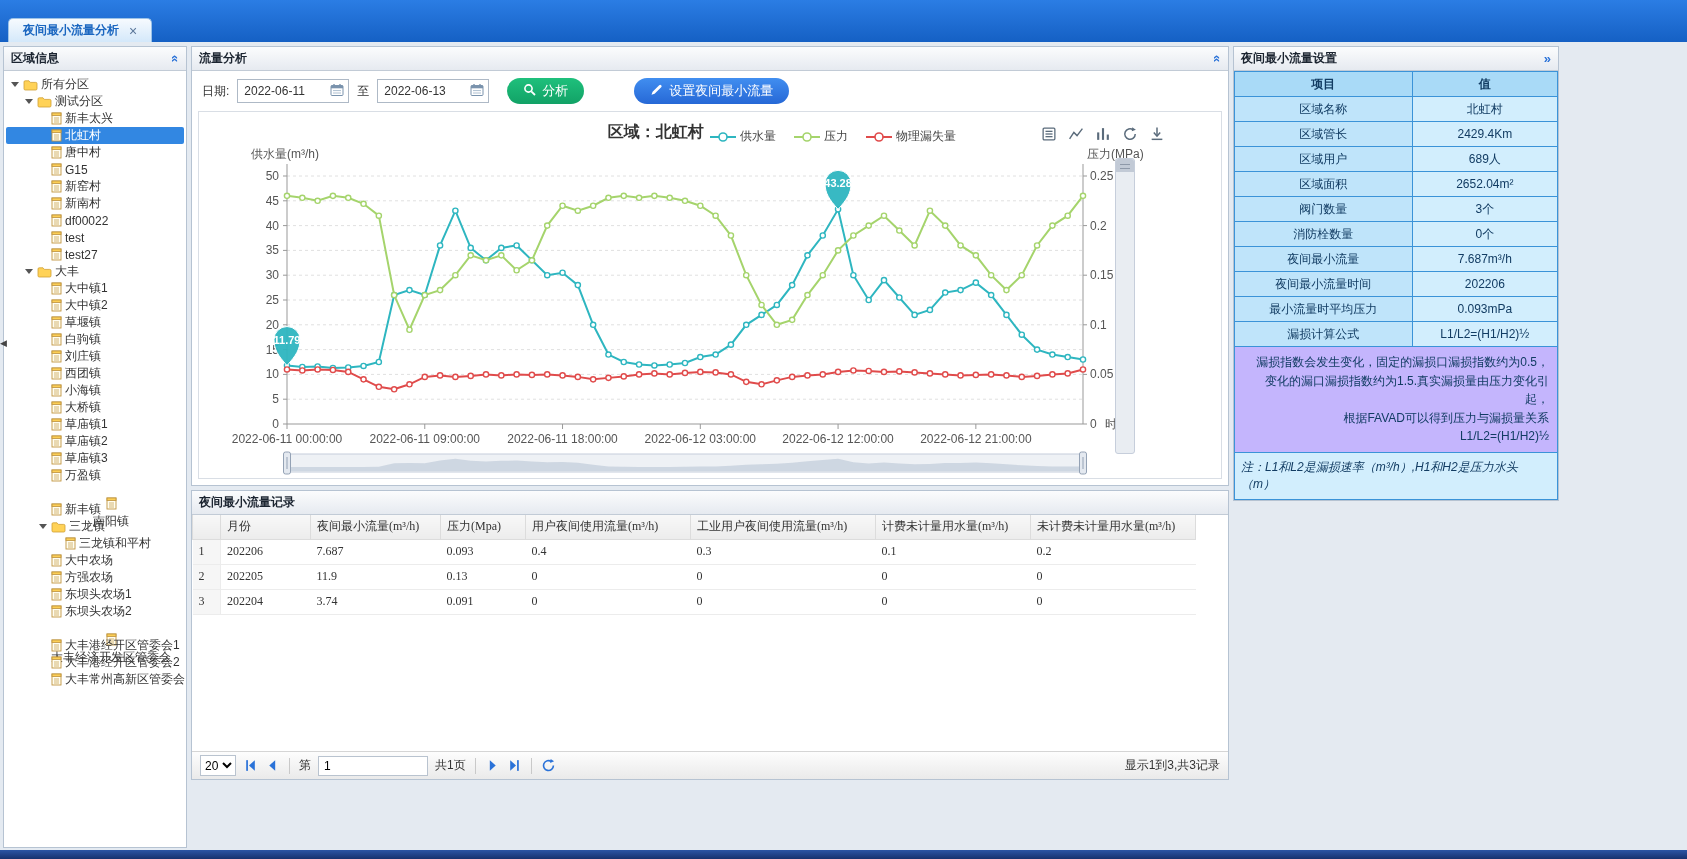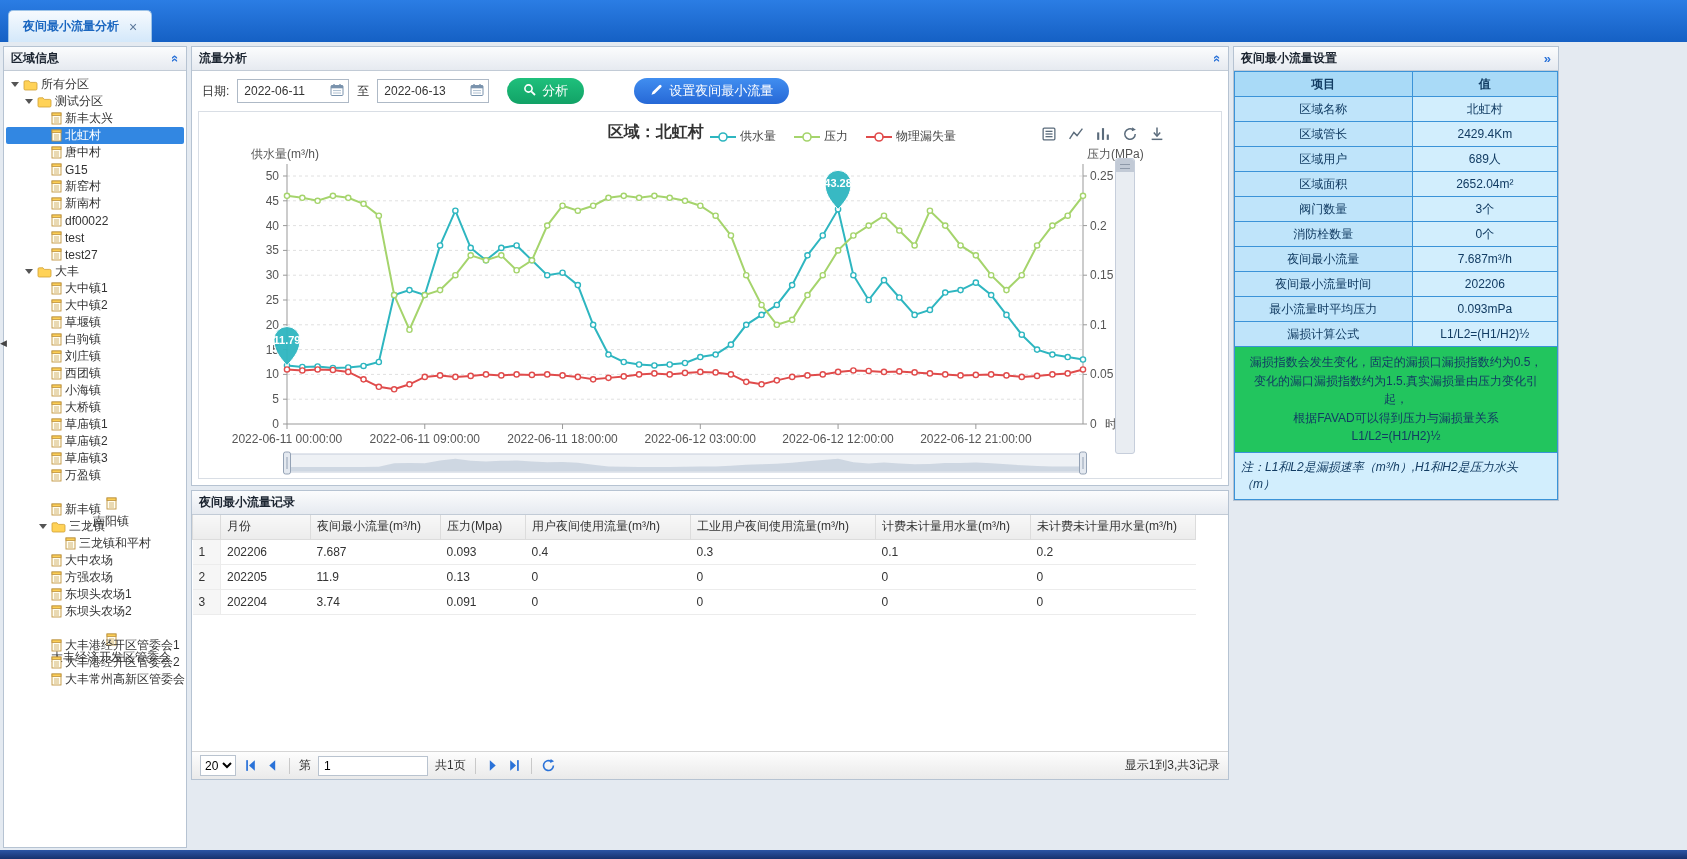--- a/index.html
+++ b/index.html
@@ -3,21 +3,21 @@
 <meta charset="utf-8">
 <style>
   * { margin:0; padding:0; box-sizing:border-box; }
   html,body { width:1687px; height:859px; }
   body { font-family:"Liberation Sans","DejaVu Sans",sans-serif; font-size:12px; color:#333;
          background:#e4eaf1; overflow:hidden; position:relative; }
 
   
   .topbar { height:42px; background:linear-gradient(#2b7de4,#1560c4); display:flex; align-items:flex-end; padding-left:8px; }
   .tab { background:linear-gradient(#f6fafe,#d4e8fa); border:1px solid #9cc3e8; border-bottom:none;
-         border-radius:5px 5px 0 0; height:32px; display:flex; align-items:center; gap:10px;
+         border-radius:5px 5px 0 0; height:24px; display:flex; align-items:center; gap:10px;
          padding:0 14px; color:#1a66c0; font-weight:bold; cursor:pointer; }
   .tab-close { color:#5b779a; font-weight:normal; font-size:14px; }
 
   
   .content { position:absolute; top:46px; left:3px; right:128px; bottom:11px; display:flex; gap:4px; }
   .panel { background:#fff; border:1px solid #b6c3d2; }
   .panel-header { height:24px; background:linear-gradient(#fbfcfd,#e6eaf0); border-bottom:1px solid #c2cbd6;
                   display:flex; align-items:center; justify-content:space-between; padding:4px 7px;
                   font-weight:bold; color:#1b2430; flex:0 0 auto;gap:13px; }
   .collapse-up { color:#2a72d8; transform:rotate(90deg); font-size:13px; cursor:pointer; }
@@ -55,21 +55,21 @@
   .hslider { position:absolute; top:342px; left:88px; width:796px; height:18px; }
   .vslider { position:absolute; left:916px; top:46px; width:20px; height:296px; background:#e9edf2;
              border:1px solid #c6cedb; border-radius:3px; cursor:pointer; }
   .vhandle { position:absolute; top:0; left:0; right:0; height:13px; background:#c2cad6; border-radius:3px 3px 0 0; }
   .vhandle::after { content:""; position:absolute; left:4px; right:4px; top:5px; border-top:1px solid #8e99a9;
                     border-bottom:1px solid #8e99a9; height:3px; }
 
   
   .records-panel { height:290px; flex:0 0 290px; display:flex; flex-direction:column; }
   .table-wrap { flex:1; overflow:hidden; }
-  .records-table { border-collapse:collapse; table-layout:fixed; width:1003px; }
+  .records-table { border-collapse:collapse; table-layout:fixed; width:1003px;font-family:Liberation Serif, serif; }
   .records-table thead th { background:linear-gradient(#f8f8f8,#ececec); border:1px solid #dcdcdc; border-top:none;
                             height:24px; font-weight:normal; text-align:left; padding:0 6px; color:#333; overflow:hidden; white-space:nowrap; }
   .records-table tbody td { height:25px; padding:0 6px; border-bottom:1px solid #ececec; color:#333; overflow:hidden; white-space:nowrap; }
   .records-table tbody td.idx { background:#f6f6f6; border-right:1px solid #ececec; text-align:left; }
 
   .pager { height:28px; flex:0 0 28px; background:linear-gradient(#fdfdfd,#eaeaea); border-top:1px solid #d5d5d5;
            display:flex; align-items:center; gap:7px; padding:0 8px; }
   .pager select { height:21px; border:1px solid #b9c3cf; background:#fff; font-family:inherit; font-size:12px; }
   .pbtn { display:inline-flex; cursor:pointer; }
   .psep { width:1px; height:16px; background:#c9c9c9; margin:0 2px; }
@@ -77,21 +77,21 @@
   .psummary { margin-left:auto; color:#333; }
 
   
   .rightcol { width:326px; flex:0 0 326px; align-self:flex-start; background:#fff; border:1px solid #b6c3d2; }
   .settings-table { width:100%; border-collapse:collapse; }
   .settings-table th { background:#a9daf7; font-weight:bold; }
   .settings-table th, .settings-table td { border:1px solid #3b93d8; height:25px; text-align:center;
                                            color:#123c63; padding:0 4px; }
   .settings-table td.scol { background:#bfe4fa; }
   .settings-table td.vcol { background:#d2eefd; }
-  .desc { border:1px solid #3b93d8; border-top:none; background:#22c55e; padding:6px 8px; text-align:center;
+  .desc { border:1px solid #3b93d8; border-top:none; background:#c4b5fd; padding:6px 8px; text-align:right;
           white-space:pre-line; color:#123c63; line-height:1.55; }
   .note { border:1px solid #3b93d8; border-top:none; background:#d2eefd; padding:6px; color:#123c63;font-style:italic; }
 
   .bottombar { position:absolute; left:0; right:0; bottom:0; height:9px; background:linear-gradient(#2c55a5,#17316e); }
   .edge-handle { position:absolute; left:0; top:338px; font-size:9px; color:#444; cursor:pointer; }
 </style>
 </head>
 <body>
 
 <div class="topbar">

